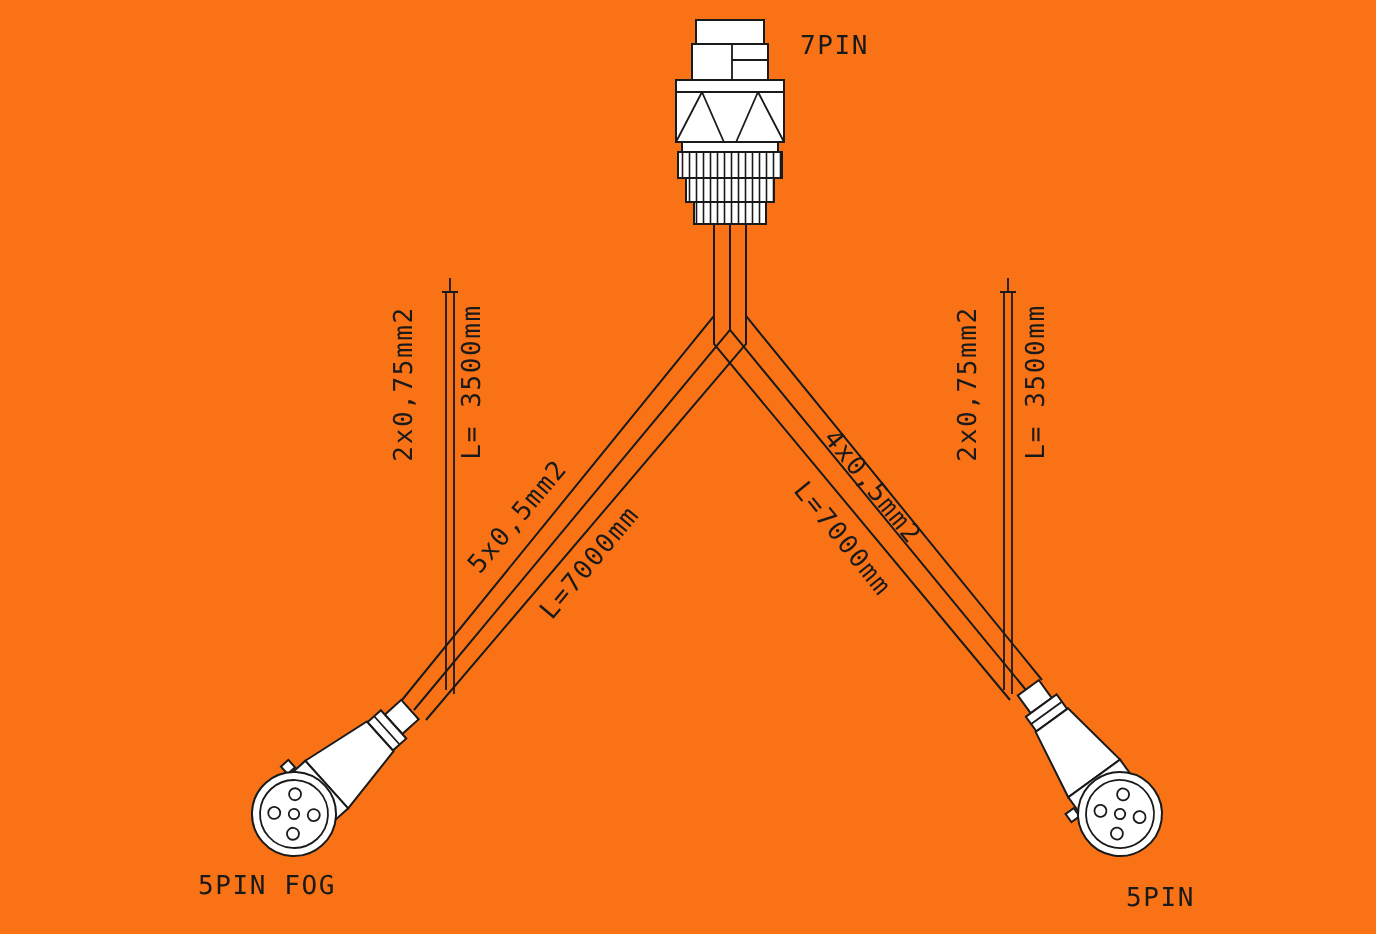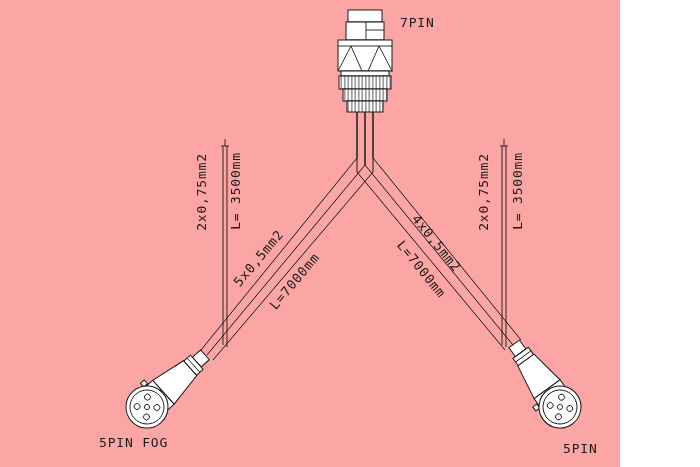--- a/index.html
+++ b/index.html
@@ -1,16 +1,16 @@
 <!DOCTYPE html>
 <html><head>
 <meta charset="utf-8">
 <style>
   html,body{margin:0;padding:0;background:#ffffff;}
-  .wrap{width:620px;height:467px;position:relative;background:#fca5a5;overflow:hidden;}
+  .wrap{width:688px;height:467px;position:relative;background:#f97316;overflow:hidden;}
   svg{display:block;}
   .lbl{font-family:"DejaVu Sans Mono",monospace;font-size:13px;fill:#1a1a1a;letter-spacing:0.8px;}
   .ln{stroke:#1a1a1a;stroke-width:1;fill:none;}
   .thin{stroke:#1a1a1a;stroke-width:0.9;fill:none;}
   .fw{fill:#ffffff;stroke:#1a1a1a;stroke-width:1;}
 </style>
 </head>
 <body>
 
 <div class="wrap">

